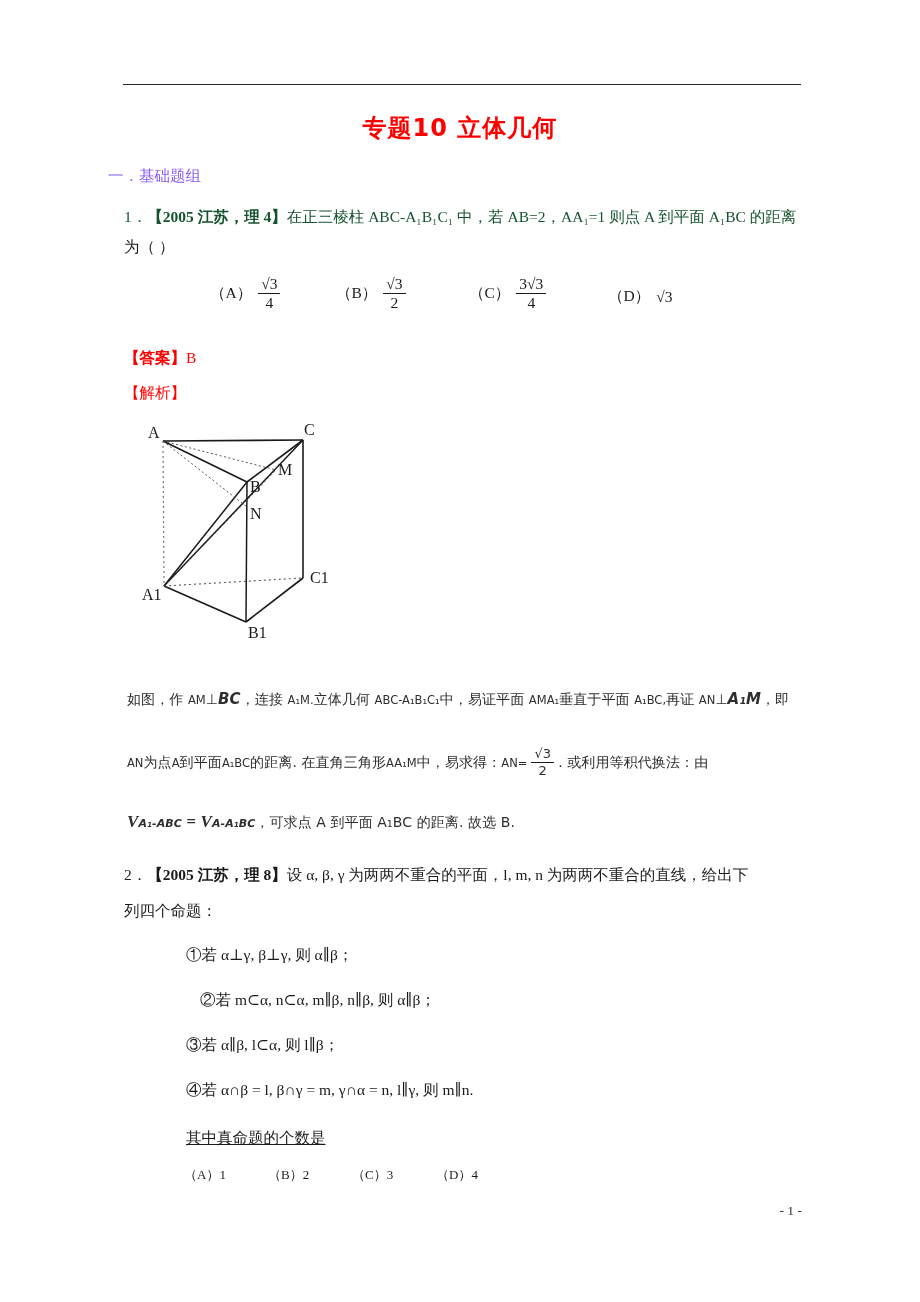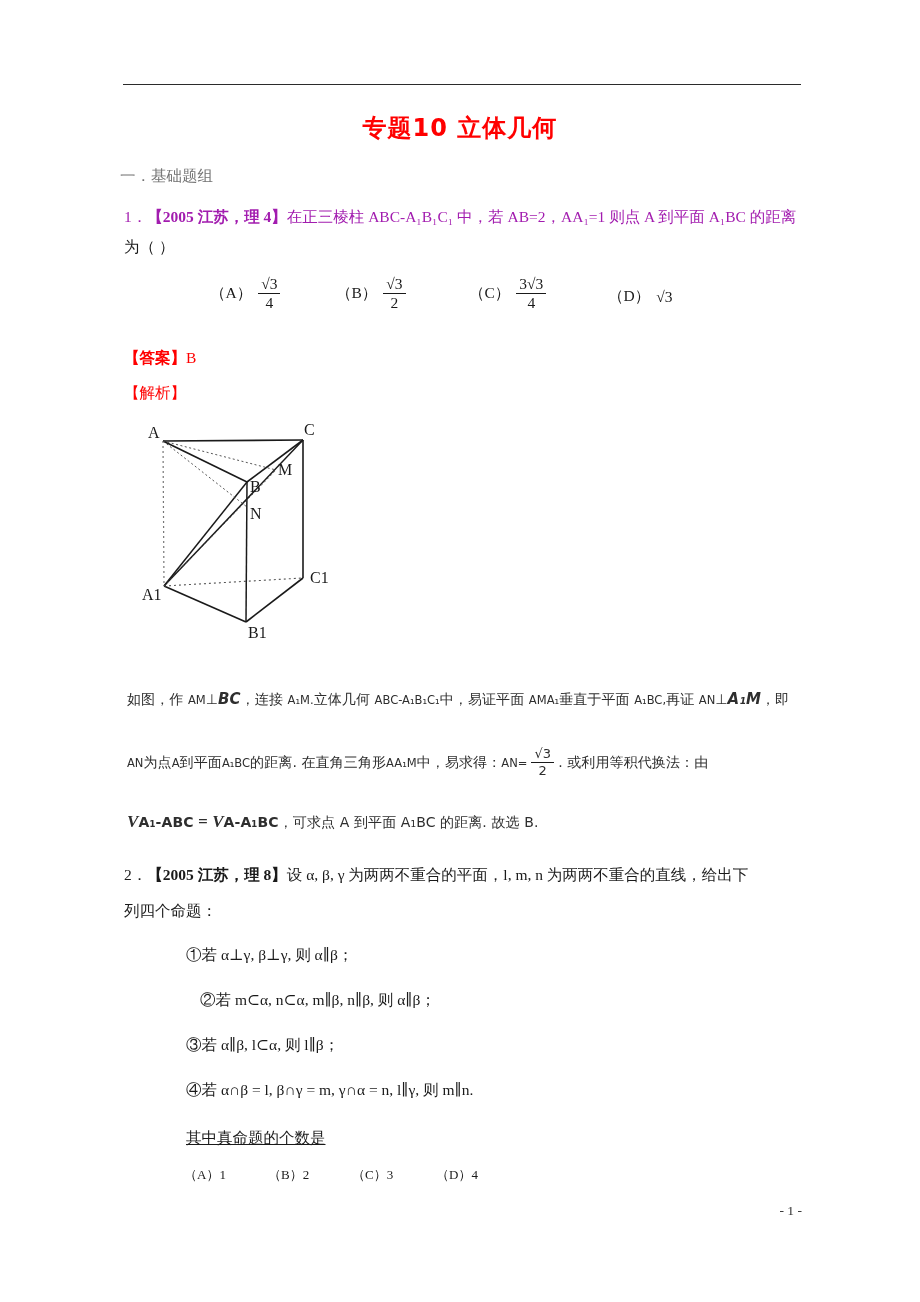--- a/index.html
+++ b/index.html
@@ -43,33 +43,33 @@
     font-family: "DejaVu Sans", sans-serif;
     font-size: 24px;
     font-weight: bold;
     color: #ff0000;
     letter-spacing: 1px;
   }
 
   
   .section-head {
     position: absolute;
-    left: 120px;
+    left: 108px;
     top: 166px;
     font-size: 15.5px;
-    color: #737373;
+    color: #8b5cf6;
   }
   .q1-line1 {
     position: absolute;
     left: 124px;
     top: 202px;
     width: 680px;
     font-size: 15.5px;
     line-height: 30px;
-    color: #a21caf;
+    color: #14532d;
   }
   .q1-line2 {
     position: absolute;
     left: 124px;
     top: 237px;
     font-size: 15.5px;
     color: #1a1a1a;
   }
   .bold-bracket { font-weight: bold; }
 
@@ -152,21 +152,21 @@
   .sol-1 { top: 690px; }
   .sol-2 { top: 748px; }
   .sol-3 { top: 812px; }
   .sol .frac { font-size: 13px; position: relative; top: -1px; }
   .vsym {
     font-family: "Liberation Serif", serif;
     font-style: italic;
     font-weight: bold;
     font-size: 17px;
   }
-  .vsub { font-size: 14px; font-weight: bold; margin-top: 12px; }
+  .vsub { font-size: 11px; font-style: italic; font-weight: bold; margin-top: 12px; }
 
   
   .q2-line1 {
     position: absolute;
     left: 124px;
     top: 865px;
     width: 690px;
     font-size: 15.5px;
   }
   .q2-line2 {

